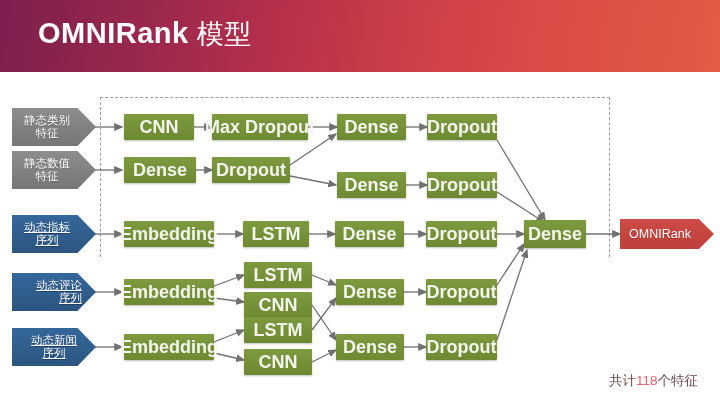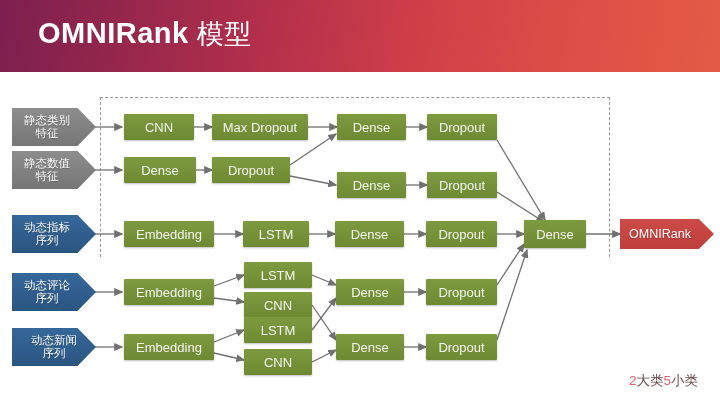--- a/index.html
+++ b/index.html
@@ -38,32 +38,33 @@
   
   .chev{
     position:absolute;height:38px;
     color:#fff;font-size:11.5px;line-height:13px;text-align:center;
     display:flex;flex-direction:column;align-items:center;justify-content:center;
     clip-path:polygon(0 0, 78% 0, 100% 50%, 78% 100%, 0 100%);
     padding-right:14px;box-sizing:border-box;
     text-shadow:0 1px 1px rgba(0,0,0,.25);
   }
   .chev.gray{background:linear-gradient(180deg,#8d8d8d,#767676);}
-  .chev.blue{background:linear-gradient(180deg,#35679b,#2c5party);background:linear-gradient(180deg,#35679b,#2b5580);}
+  .chev.blue{background:linear-gradient(180deg,#35679b,#2c5party);background:linear-gradient(180deg,#35679b,#2b5580);text-decoration:underline;}
   .chev span{display:block;}
 
   
   .node{
     position:absolute;height:26px;
     background:linear-gradient(180deg,#7d9a3f,#6d8a33);
-    color:#f4f6ee;font-size:13px;
+    color:#f4f6ee;font-size:18px;
     display:flex;align-items:center;justify-content:center;
     box-shadow:0 1px 2px rgba(0,0,0,.25);
     border-radius:1px;
     white-space:nowrap;
+    font-weight:bold;
   }
 
   
   #out-node{
     position:absolute;height:30px;
     background:linear-gradient(180deg,#cc4b46,#bf3f3c);
     color:#fff;font-size:12.5px;
     display:flex;align-items:center;justify-content:center;
     clip-path:polygon(0 0, 84% 0, 100% 50%, 84% 100%, 0 100%);
     padding-right:14px;box-sizing:border-box;
@@ -154,21 +155,21 @@
       <span>特征</span>
     </div>
     <div class="chev gray" style="left:12px;top:79px;width:84px;">
       <span>静态数值</span>
       <span>特征</span>
     </div>
     <div class="chev blue" style="left:12px;top:143px;width:84px;">
       <span>动态指标</span>
       <span>序列</span>
     </div>
-    <div class="chev blue" style="left:12px;top:201px;width:84px;">
+    <div class="chev blue" style="left:12px;top:201px;width:84px;align-items:flex-end;">
       <span>动态评论</span>
       <span>序列</span>
     </div>
     <div class="chev blue" style="left:12px;top:256px;width:84px;padding-left:14px;">
       <span>动态新闻</span>
       <span>序列</span>
     </div>
 
     <div class="node" style="left:124px;top:42px;width:70px;">CNN</div>
     <div class="node" style="left:212px;top:42px;width:96px;">Max Dropout</div>
@@ -195,17 +196,17 @@
     <div class="node" style="left:244px;top:245px;width:68px;">LSTM</div>
     <div class="node" style="left:244px;top:277px;width:68px;">CNN</div>
     <div class="node" style="left:336px;top:262px;width:68px;">Dense</div>
     <div class="node" style="left:426px;top:262px;width:71px;">Dropout</div>
 
     <div class="node" style="left:524px;top:148px;width:62px;height:28px;">Dense</div>
 
     <div id="out-node" style="left:620px;top:147px;width:94px;">OMNIRank</div>
 
     <div id="stats">
-      <div><span class="num">2</span><span>大类</span><span class="num">5</span><span>小类</span></div>
+      <div><span>共计</span><span class="num">118</span><span>个特征</span></div>
     </div>
 
   </div>
 </div>
 
 </body></html>

